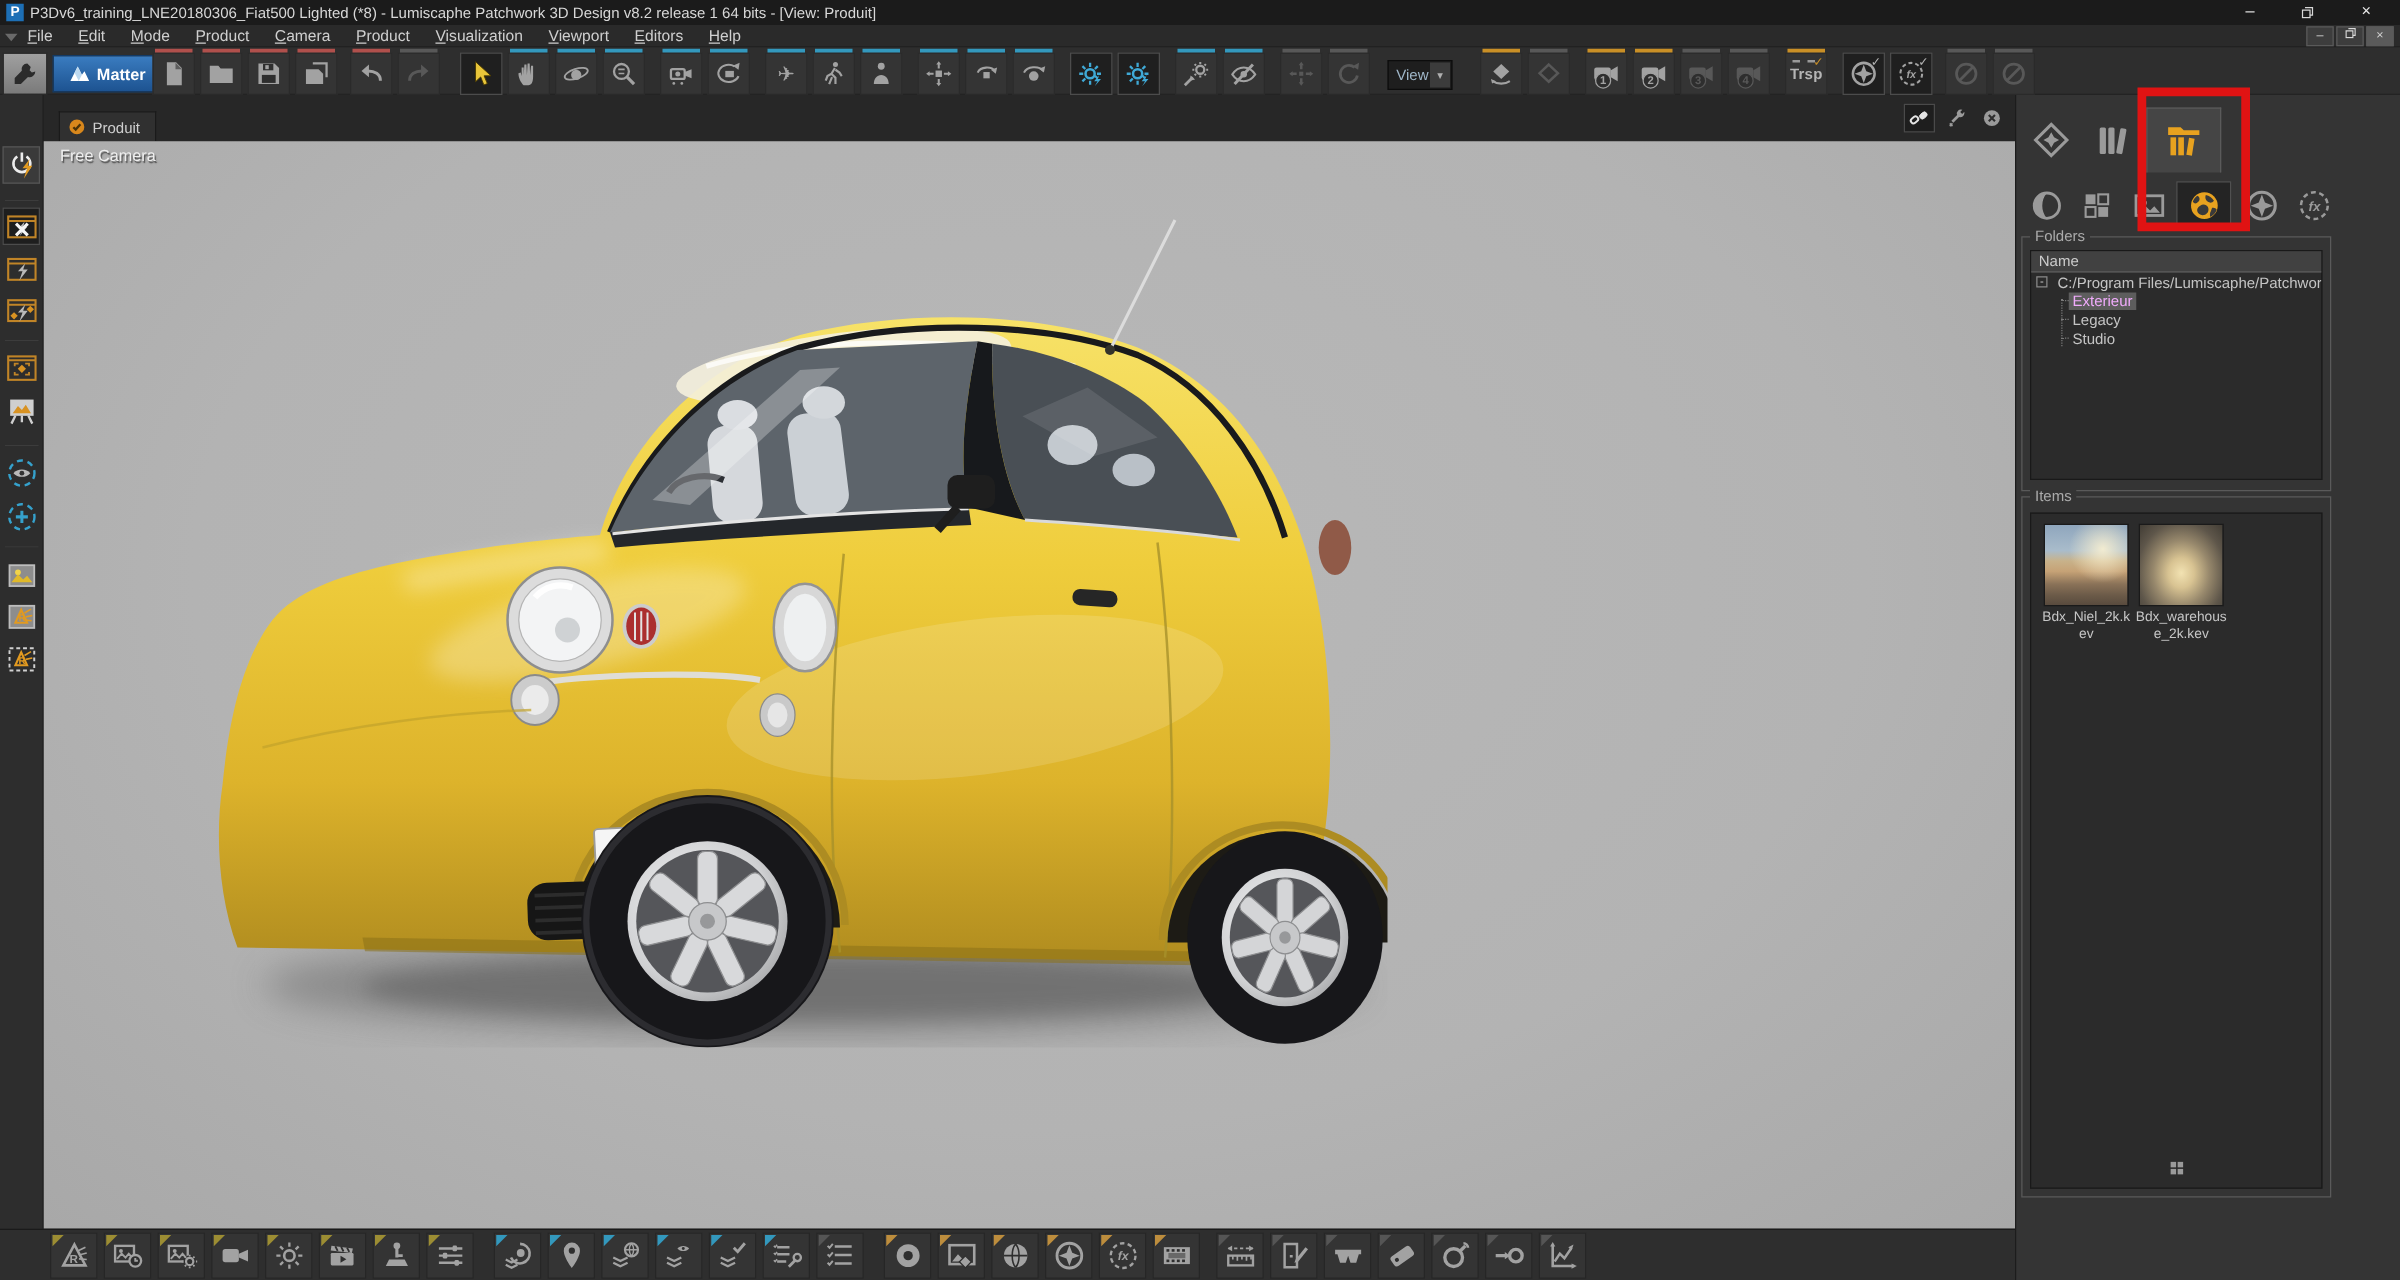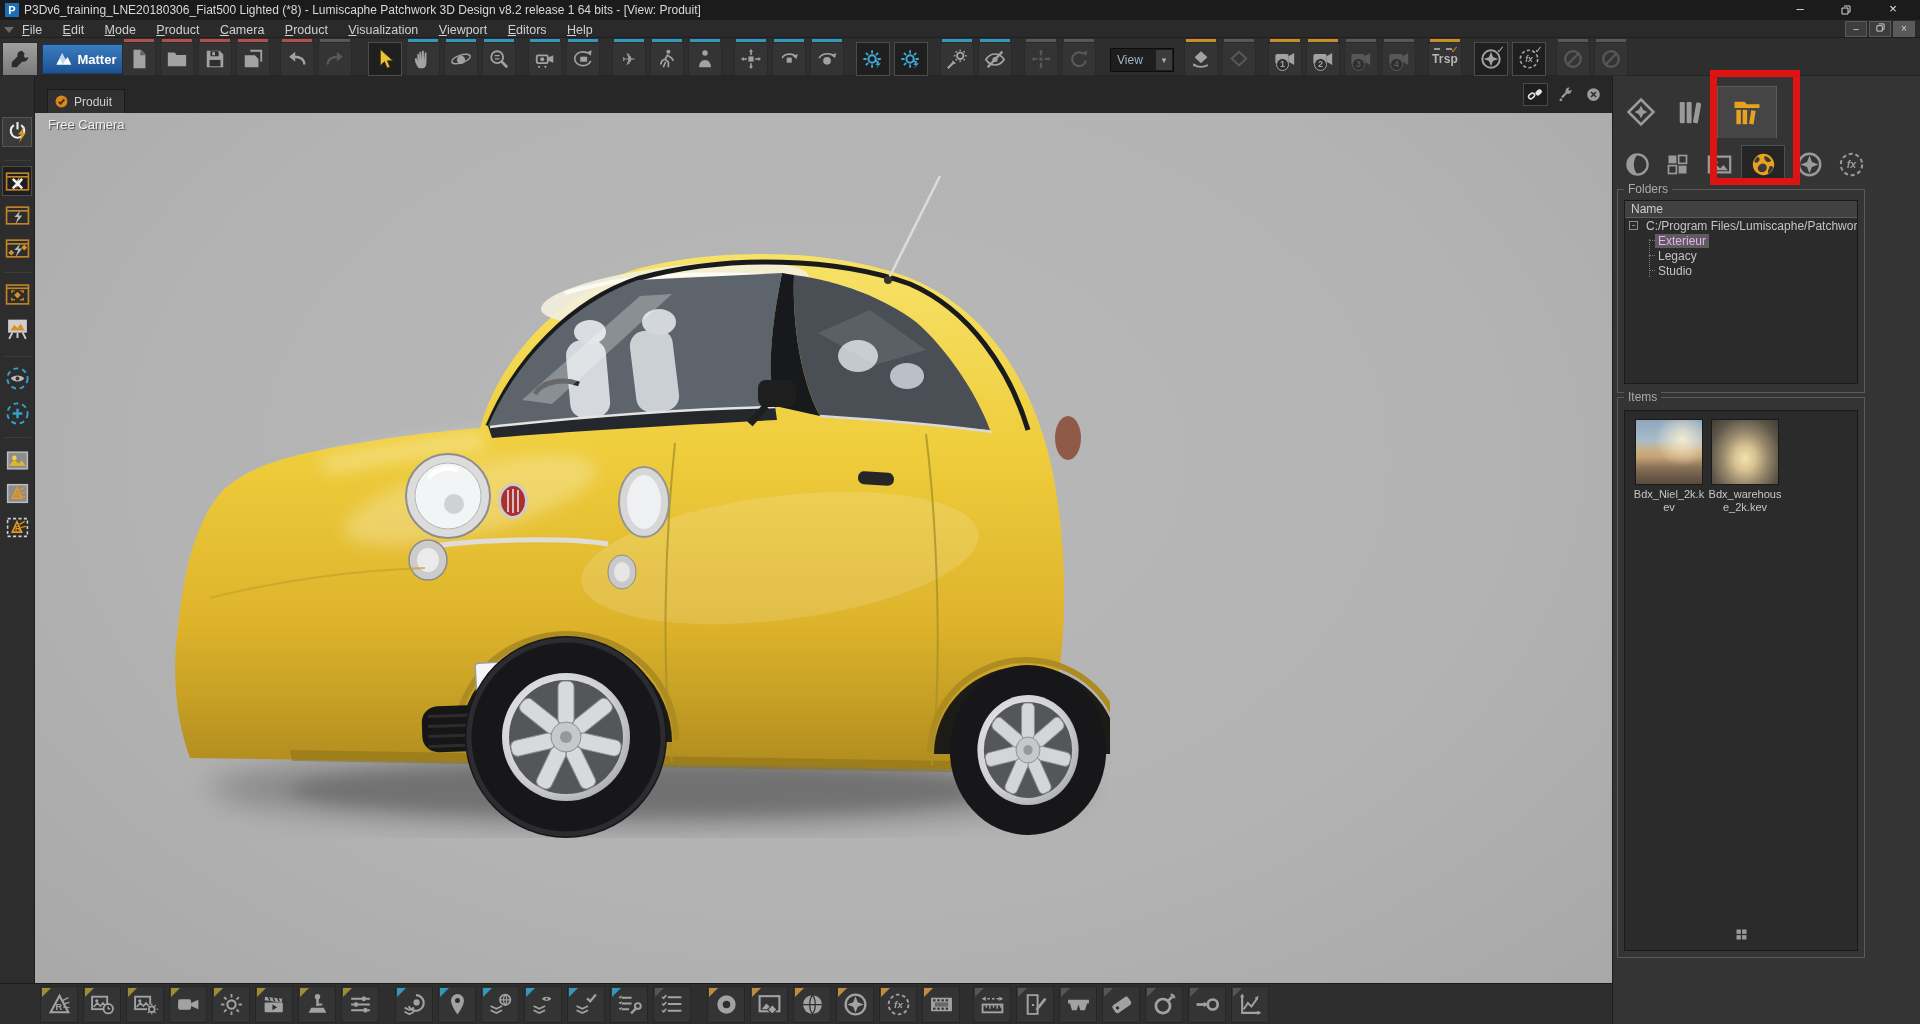--- a/index.html
+++ b/index.html
@@ -29,21 +29,21 @@
   .btn svg { width:22px; height:22px; }
   .btn::before { content:''; position:absolute; top:-4px; left:1px; right:1px; height:3px; background:transparent; }
   .acc-red::before { background:#b0504c; } .acc-cyan::before { background:#3398bd; }
   .acc-org::before { background:#c98f26; } .acc-gray::before { background:#585858; }
   .pressed { background:#1f1f1f; border:1px solid #4c4c4c; }
   .disabled { color:#585858; }
   .blue { color:#3fa9d6; } .yellowic { color:#e8c53a; }
   .wrench-btn { background:linear-gradient(#a0a0a0,#7a7a7a); color:#2b2b2b; width:36px; }
   .matter-btn { width:82px; height:30px; margin-top:2px; background:linear-gradient(#3a7cc0,#1d5391); border:1px solid #123a66; color:#fff; font-weight:bold; font-size:13px; display:flex; align-items:center; gap:4px; padding-left:4px; }
   .matter-btn svg { width:20px; height:20px; }
-  .combo { position:absolute; left:1110px; top:10px; width:64px; height:24px; background:#1e1e1e; border:1px solid #0c0c0c; color:#9fb6c8; font-size:12px; line-height:22px; padding-left:6px; }
+  .combo { position:absolute; left:1110px; top:10px; width:52px; height:24px; background:#1e1e1e; border:1px solid #0c0c0c; color:#9fb6c8; font-size:12px; line-height:22px; padding-left:6px; }
   .combo-arrow { position:absolute; right:1px; top:1px; width:16px; height:20px; background:#3c3c3c; color:#b0b0b0; text-align:center; line-height:20px; font-size:9px; }
   .camnum { position:absolute; left:7px; bottom:4px; width:13px; height:13px; border-radius:50%; background:#2e2e2e; border:1px solid currentColor; color:inherit; font-size:9px; font-weight:bold; text-align:center; line-height:11px; }
   .trsp-txt { font-size:12px; font-weight:bold; color:#b5b5b5; letter-spacing:.2px; }
   .trsp-mark { position:absolute; top:5px; left:5px; width:18px; border-top:2px dashed #9a9a9a; }
   .corner-check { position:absolute; top:1px; right:2px; font-size:10px; color:#b5b5b5; }
   .trsp-chk { color:#c98f26; }
 
   
   .sidebar { position:absolute; left:0; top:76px; width:35px; height:907px; background:#2d2d2d; border-right:1px solid #1e1e1e; }
   .sbtn { position:absolute; left:2px; width:30px; height:30px; display:flex; align-items:center; justify-content:center; }

